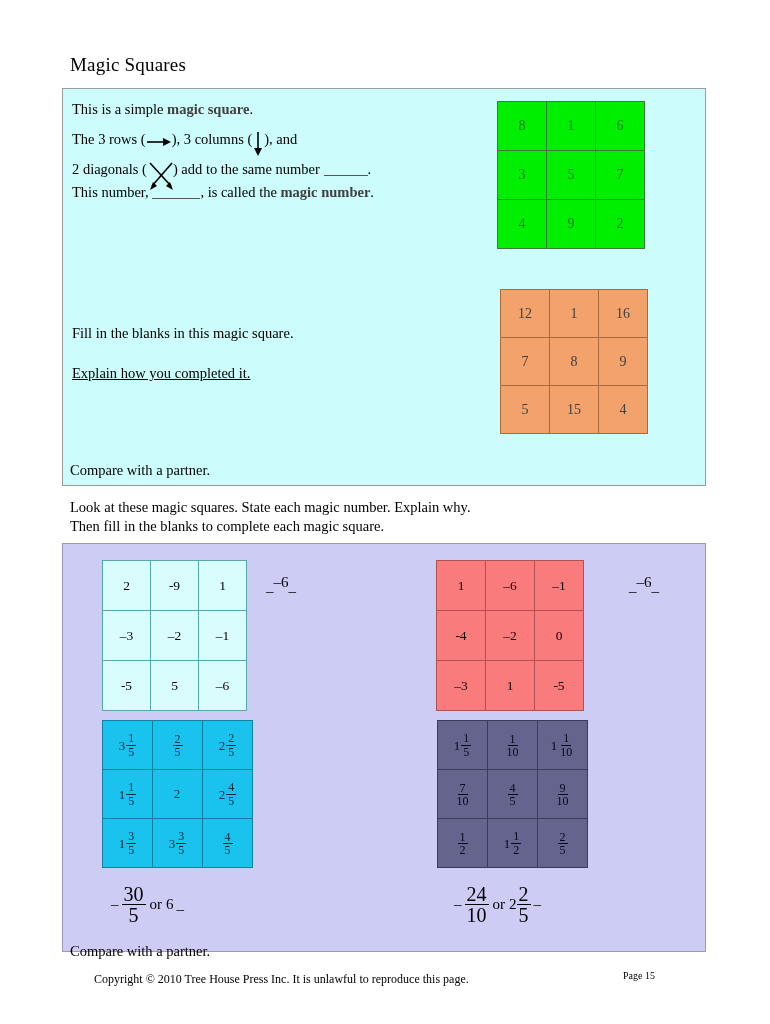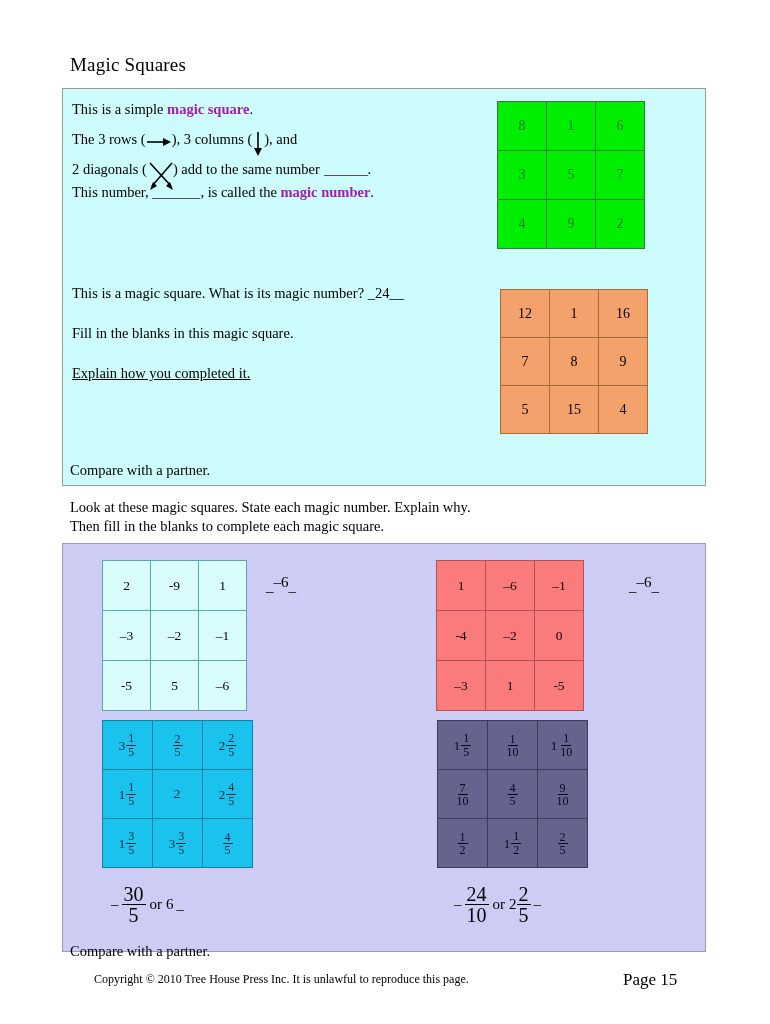--- a/index.html
+++ b/index.html
@@ -36,21 +36,21 @@
     border: 1px solid #9a9a9a;
     box-sizing: border-box;
   }
 
   .txt {
     position: absolute;
     font-size: 14.5px;
     white-space: nowrap;
   }
   .green-bold {
-    color: #a21caf;
+    color: #404040;
     font-weight: bold;
   }
   .blank {
     display: inline-block;
     border-bottom: 1px solid #555;
     height: 0.95em;
     vertical-align: -2px;
   }
 
   
@@ -84,21 +84,21 @@
     color: #0a7a0a;
     font-size: 14px;
   }
 
   
   #grid-orange { left: 500px; top: 289px; }
   #grid-orange td {
     width: 48px; height: 47px;
     background: #f5a濃;
     border: 1px solid #a86a3a;
-    color: #000000;
+    color: #404040;
     font-size: 14px;
   }
 
   
   #panel-bottom {
     position: absolute;
     left: 62px;
     top: 543px;
     width: 644px;
     height: 409px;
@@ -210,21 +210,21 @@
   #footer-copyright {
     position: absolute;
     left: 94px;
     top: 972px;
     font-size: 12px;
   }
   #footer-page {
     position: absolute;
     left: 623px;
     top: 970px;
-    font-size: 17px;
+    font-size: 10px;
   }
 </style>
 </head>
 <body>
 
 <div id="page-title">Magic Squares</div>
 
 <div id="panel-top">
 
   <div class="txt" style="left:9px; top:12px;">
@@ -247,21 +247,20 @@
           <polygon points="21,26 28,30 25,22" fill="#000"></polygon>
           <line x1="27" y1="3" x2="7" y2="26" stroke="#000" stroke-width="1.6"></line>
           <polygon points="12,26 5,30 8,22" fill="#000"></polygon>
         </svg></span><span>) add to the same number </span><span class="blank" style="width:44px;"></span><span>.</span>
   </div>
 
   <div class="txt" style="left:9px; top:95px;">
     <span>This number, </span><span class="blank" style="width:48px;"></span><span>, is called the </span><span class="green-bold">magic number</span><span>.</span>
   </div>
 
-  <div class="txt" style="left:9px; top:196px;">This is a magic square.   What is its magic number? _24__</div>
   <div class="txt" style="left:9px; top:236px;">Fill in the blanks in this magic square.</div>
   <div class="txt" style="left:9px; top:276px;text-decoration:underline;">Explain how you completed it.</div>
 </div>
 
 <div id="compare-top">Compare with a partner.</div>
 
 <table class="grid" id="grid-green">
     <tbody>
       <tr>
         <td>8</td>

